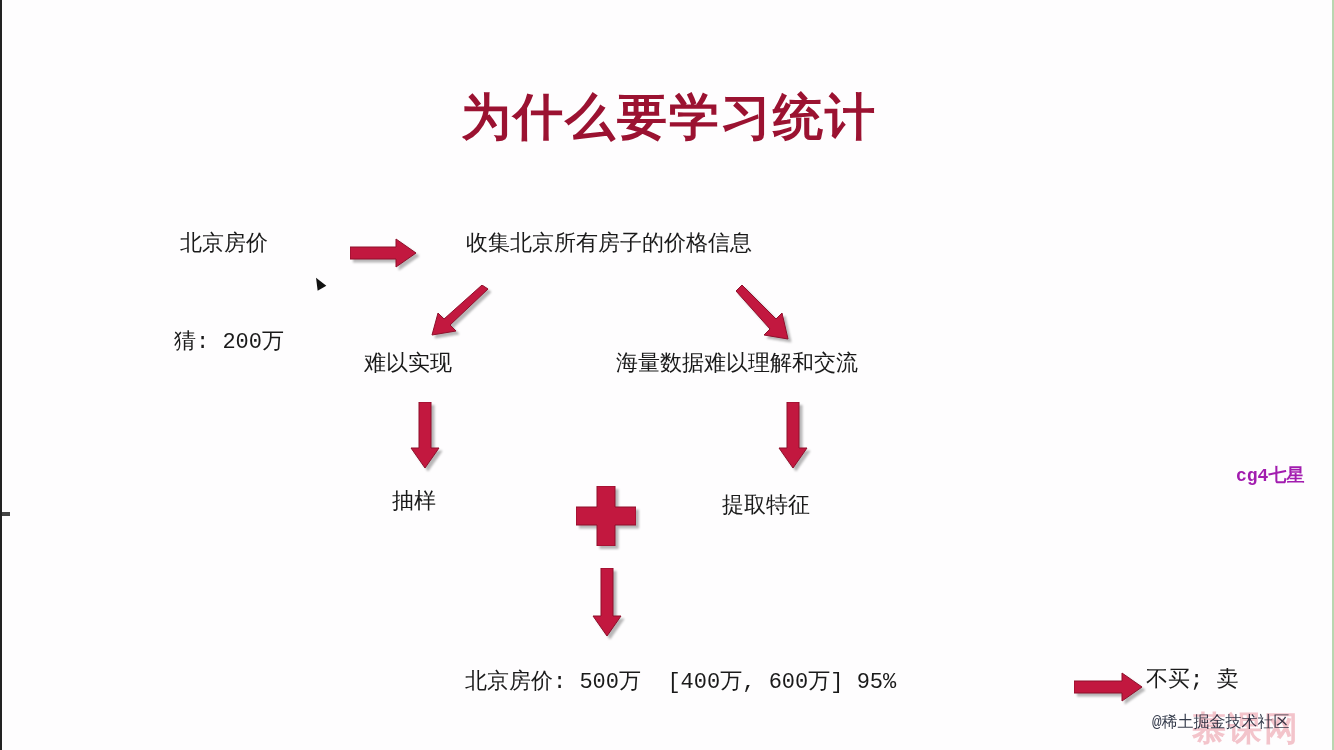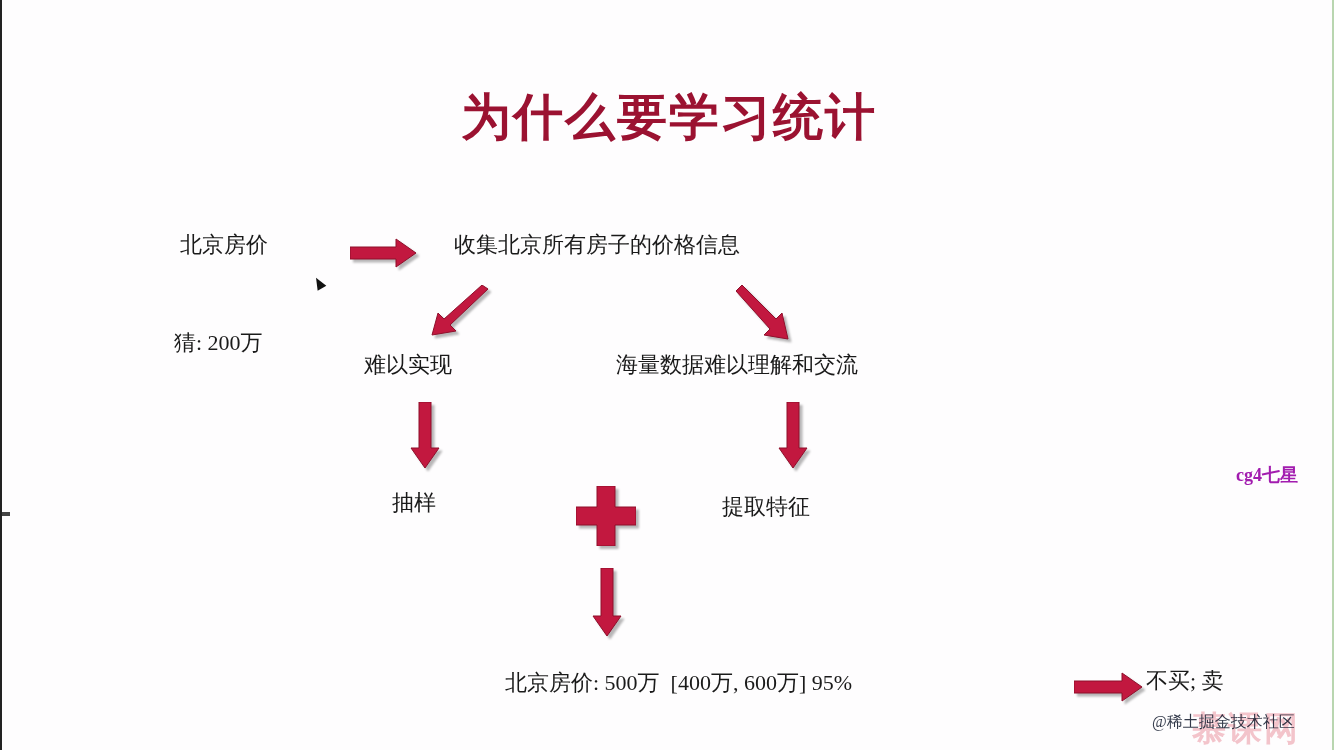--- a/index.html
+++ b/index.html
@@ -8,21 +8,21 @@
       width: 1334px;
       height: 750px;
       overflow: hidden;
       background: #ffffff;
     }
     .slide {
       position: relative;
       width: 1334px;
       height: 750px;
       background: #fefdfe;
-      font-family: Liberation Serif, serif;
+      font-family: Liberation Mono, monospace;
       color: #1a1a1a;
       box-sizing: border-box;
       border-left: 2px solid #222;
       border-right: 2px solid #b9d6b0;
     }
     .title {
       position: absolute;
       left: 0;
       width: 1334px;
       top: 84px;
@@ -100,21 +100,21 @@
   <div class="node" style="left:178px; top:234px;">北京房价</div>
   <div class="node" style="left:172px; top:300px;margin-top:32px;">猜: 200万</div>
   <div class="cursor"></div>
 
   <div class="arrow" style="left:348px; top:238px;">
     <svg width="68" height="30" viewBox="0 0 68 30">
       <polygon points="0,9 46,9 46,1 66,15 46,29 46,21 0,21" fill="#c2183f" stroke="#8e0f2b" stroke-width="1"></polygon>
     </svg>
   </div>
 
-  <div class="node" style="left:452px; top:234px;">收集北京所有房子的价格信息</div>
+  <div class="node" style="left:464px; top:234px;">收集北京所有房子的价格信息</div>
 
   <div class="arrow" style="left:428px; top:285px;">
     <svg width="62" height="52" viewBox="0 0 62 52">
       <polygon points="58,4 52,0 14,34 8,28 2,50 26,46 20,40" fill="#c2183f" stroke="#8e0f2b" stroke-width="1"></polygon>
     </svg>
   </div>
   <div class="arrow" style="left:734px; top:285px;">
     <svg width="56" height="56" viewBox="0 0 56 56">
       <polygon points="0,6 6,0 40,34 46,28 52,54 28,50 34,44" fill="#c2183f" stroke="#8e0f2b" stroke-width="1"></polygon>
     </svg>
@@ -145,21 +145,21 @@
   <div class="node" style="left:720px; top:496px;">提取特征</div>
 
   <div class="watermark-cg4">cg4七星</div>
 
   <div class="arrow" style="left:590px; top:568px;">
     <svg width="30" height="70" viewBox="0 0 30 70">
       <polygon points="9,0 21,0 21,48 29,48 15,68 1,48 9,48" fill="#c2183f" stroke="#8e0f2b" stroke-width="1"></polygon>
     </svg>
   </div>
 
-  <div class="node" style="left:463px; top:672px; white-space:pre;margin-left:40px;">北京房价: 500万  [400万, 600万] 95%</div>
+  <div class="node" style="left:463px; top:672px; white-space:pre;">北京房价: 500万  [400万, 600万] 95%</div>
 
   <div class="arrow" style="left:1072px; top:672px;">
     <svg width="70" height="30" viewBox="0 0 70 30">
       <polygon points="0,9 48,9 48,1 68,15 48,29 48,21 0,21" fill="#c2183f" stroke="#8e0f2b" stroke-width="1"></polygon>
     </svg>
   </div>
 
   <div class="node" style="left:1144px; top:670px;">不买; 卖</div>
 
   <div class="watermark-imooc">慕课网</div>

